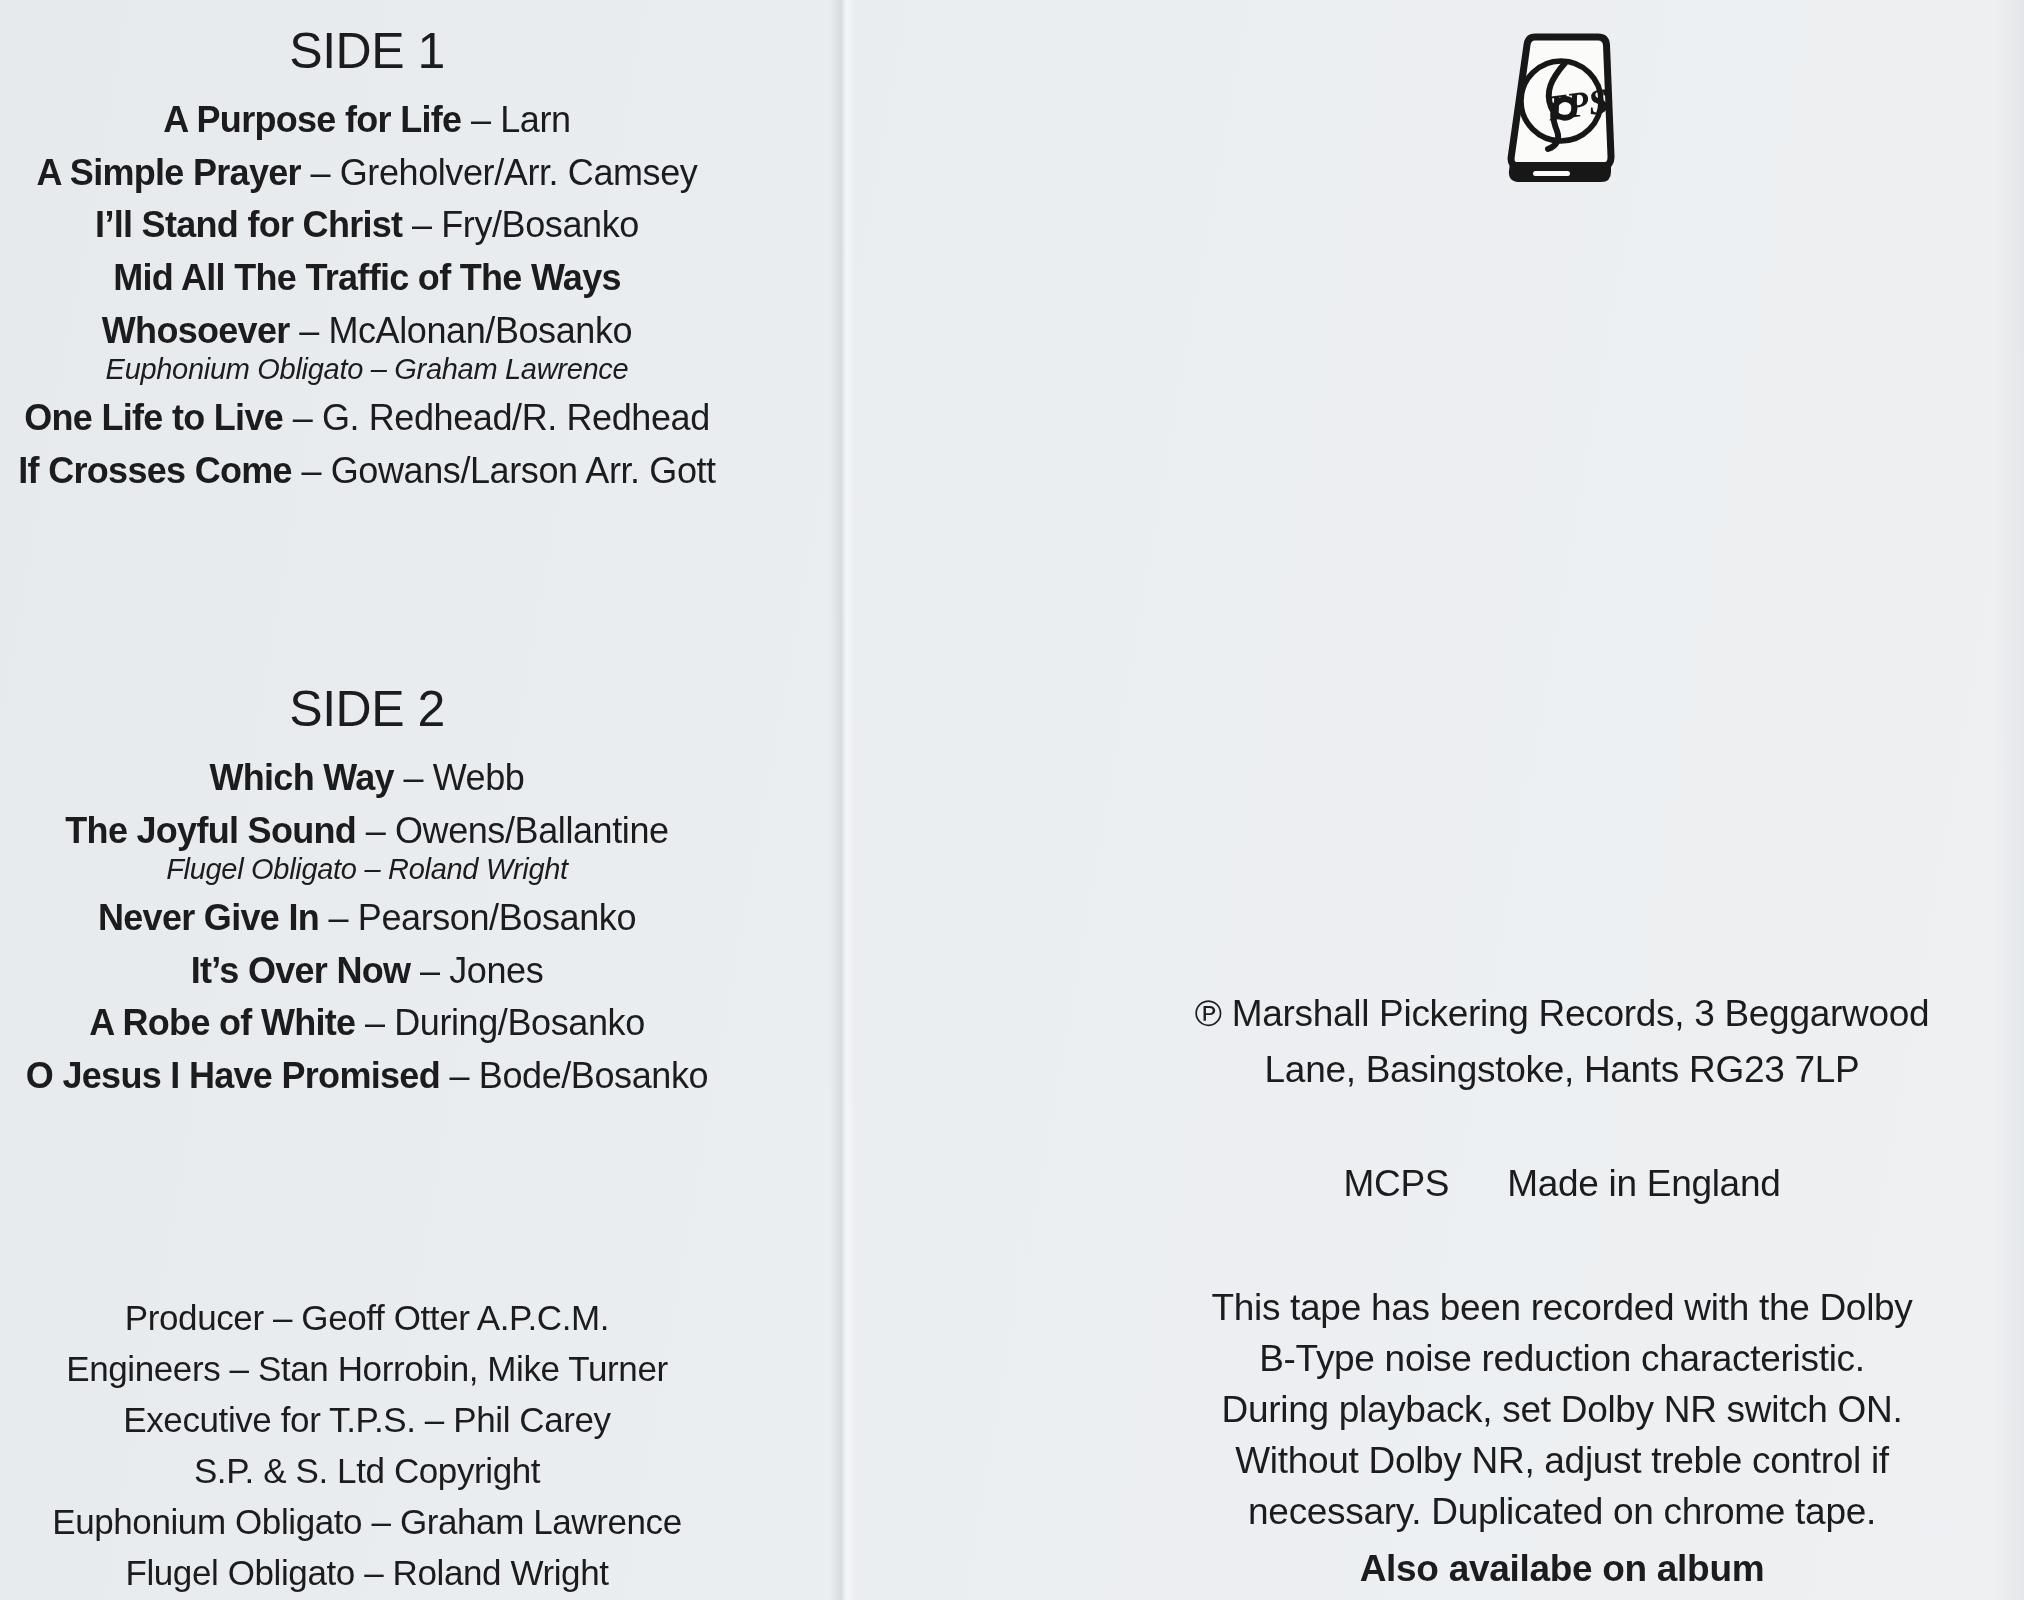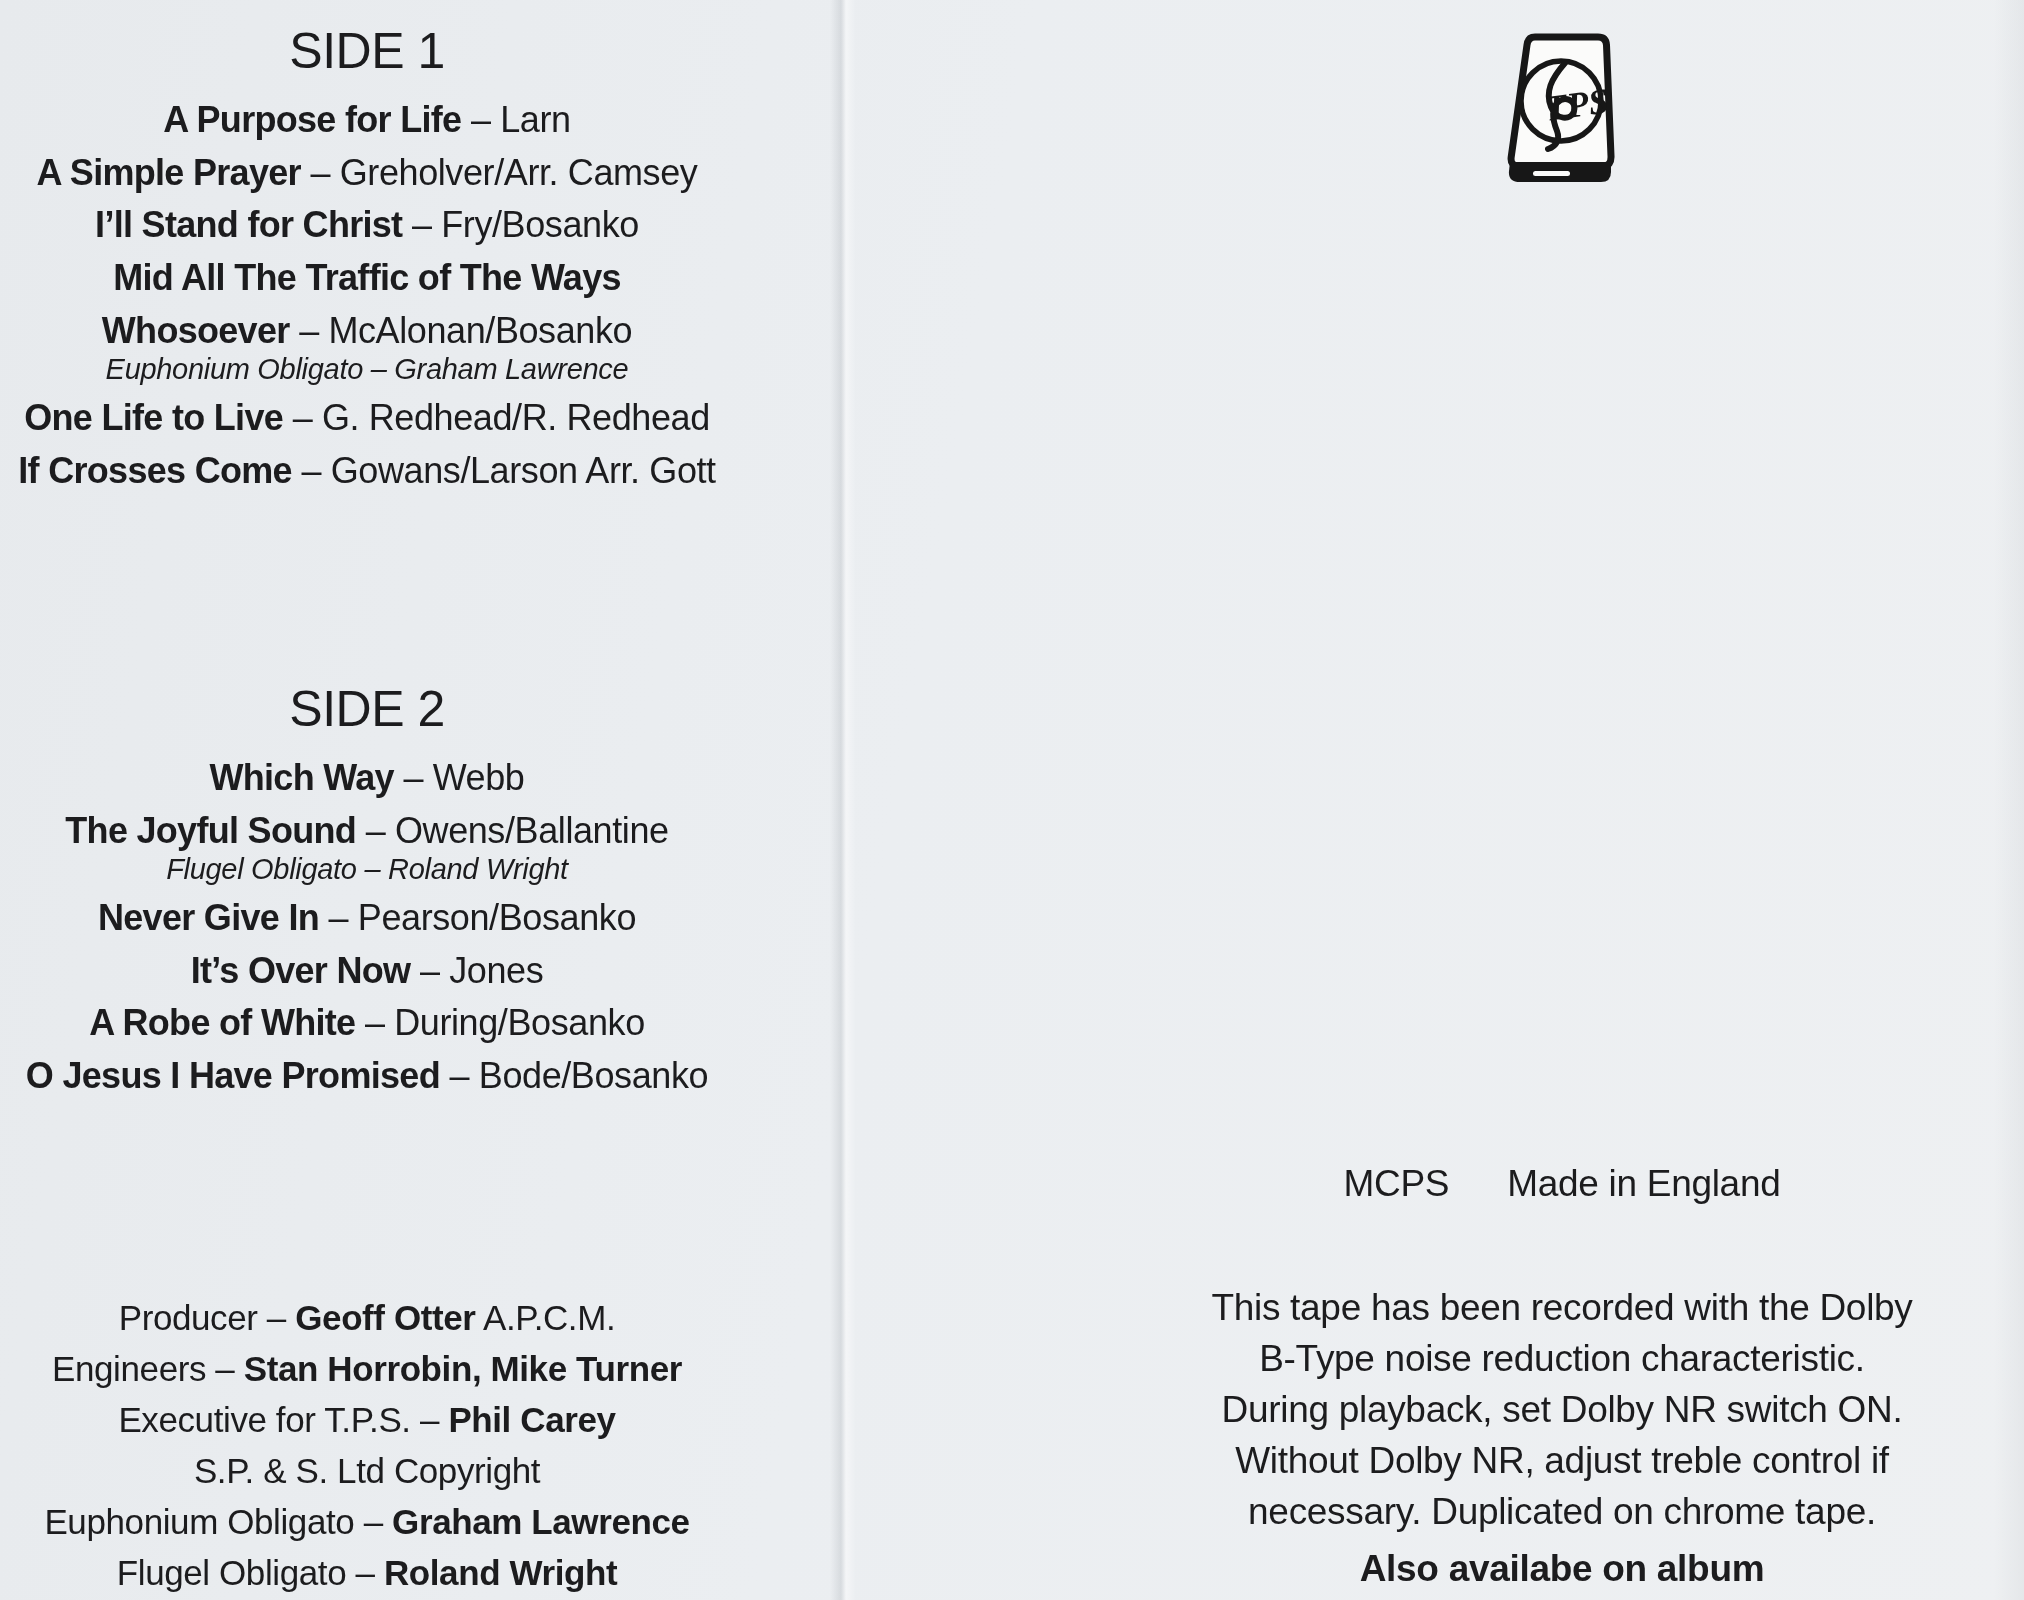--- a/index.html
+++ b/index.html
@@ -25,21 +25,21 @@
   .side1{top:22px;}
   .side2{top:680px;}
   .credits{top:1292px;}
   .side-heading{margin:0 0 20px 0;font-size:50px;font-weight:400;letter-spacing:-0.5px;}
   .track{margin:12px 8px;font-size:36px;line-height:1.13;white-space:nowrap;letter-spacing:-0.4px;}
   .tt{font-weight:700;letter-spacing:-0.7px;}
   .tc{font-weight:400;}
   .tc-line{font-weight:400;white-space:nowrap;}
   .note{margin-top:2px;font-size:29px;font-weight:400;font-style:italic;letter-spacing:-0.3px;white-space:nowrap;}
   .credit-line{font-size:35px;line-height:1.46;letter-spacing:-0.4px;white-space:nowrap;}
-  .credit-line b{font-weight:700;}
+  .credit-line b{font-weight:400;}
 
   
   .logo{position:absolute;left:1498px;top:30px;width:130px;height:158px;}
   .right-col{position:absolute;left:1100px;width:924px;text-align:center;letter-spacing:-0.3px;}
   .publisher{top:986px;font-size:37px;line-height:1.5;}
   .psym{display:inline-block;margin-right:10px;}
   .mcps-line{top:1152px;font-size:37px;}
   .made{display:inline-block;margin-left:58px;margin-top:11px;}
   .dolby{top:1282px;font-size:37px;line-height:1.38;}
   .also{top:1548px;font-size:37px;font-weight:bold;}
@@ -138,20 +138,26 @@
     <svg viewBox="0 0 130 158" width="130" height="158">
       <path d="M37 7 H100 Q108 7 108.5 15 L113 126 Q113.5 136 105 136 H21 Q12 136 13.2 127 L29 15 Q30 7 37 7 Z" fill="#fbfbfa" stroke="#171717" stroke-width="7"></path>
       <path d="M12 132 L113 132 L113 142 Q113 152 103 152 H22 Q10 152 11 141 Z" fill="#171717"></path>
       <rect x="35" y="141" width="37" height="5" rx="2.5" fill="#fbfbfa"></rect>
       <circle cx="63" cy="71" r="40" fill="none" stroke="#171717" stroke-width="5.5"></circle>
       <path d="M67 33 C53 49 47 62 53 77 C58 90 73 91 76 81 C79 70 66 65 59 73 C53 80 55 91 59 101 C62 109 59 116 50 119" fill="none" stroke="#171717" stroke-width="6" stroke-linecap="round"></path>
       <text x="47" y="89" font-size="36" font-style="italic" font-weight="700" font-family="Liberation Serif, DejaVu Serif, serif" fill="#171717" transform="rotate(-8 63 78)">TPS</text>
     </svg>
   </div>
 
+  <section class="right-col publisher">
+    <div>
+      <span class="psym">℗</span><span>Marshall Pickering Records, 3 Beggarwood</span>
+    </div>
+    <div>Lane, Basingstoke, Hants RG23 7LP</div>
+  </section>
 
   <section class="right-col mcps-line">
     <span>MCPS</span><span class="made">Made in England</span>
   </section>
 
   <section class="right-col dolby">
     <div>This tape has been recorded with the Dolby</div>
     <div>B-Type noise reduction characteristic.</div>
     <div>During playback, set Dolby NR switch ON.</div>
     <div>Without Dolby NR, adjust treble control if</div>

